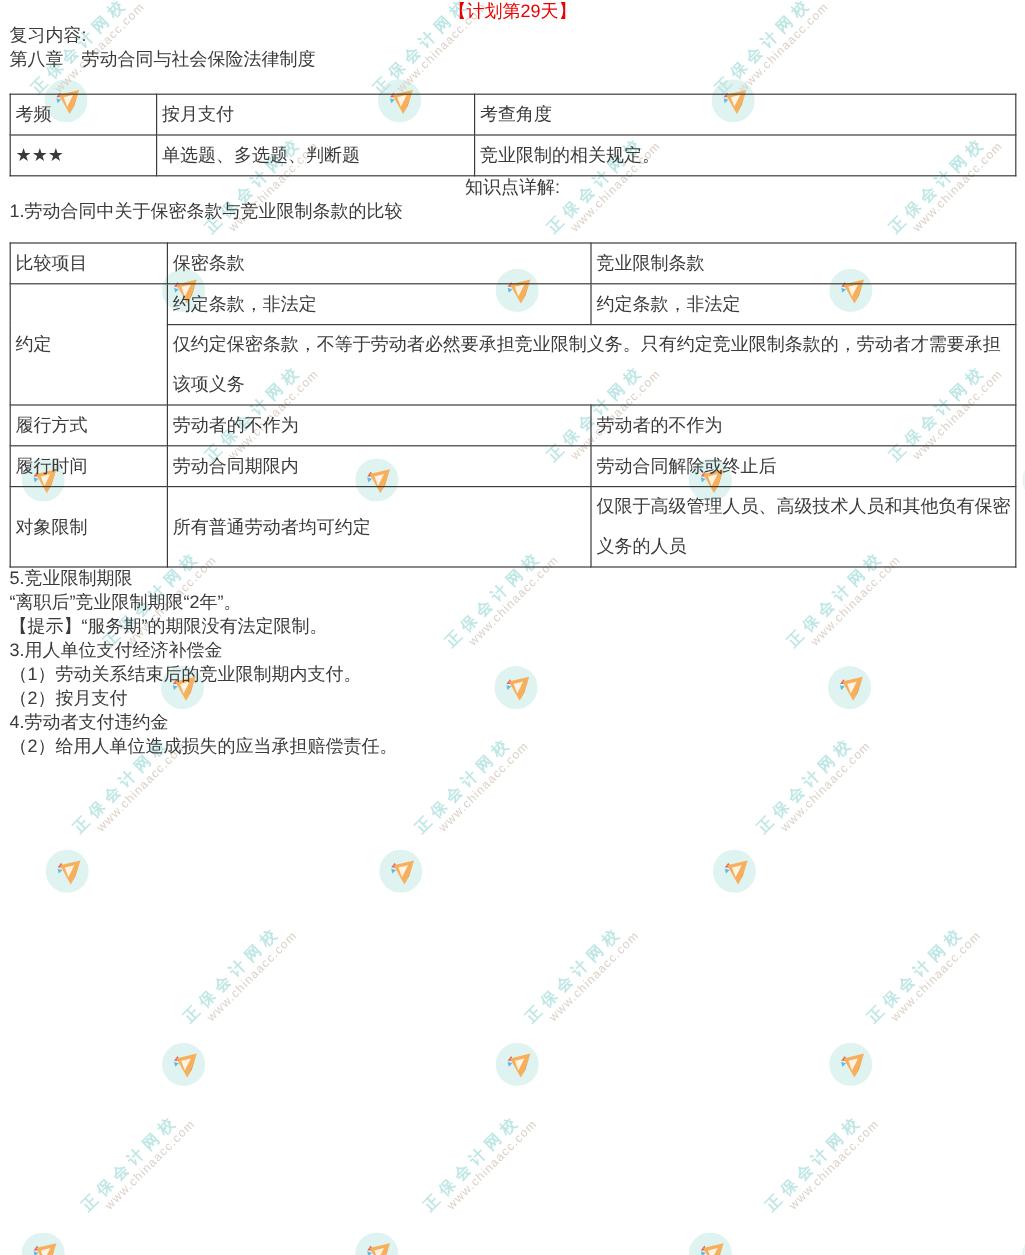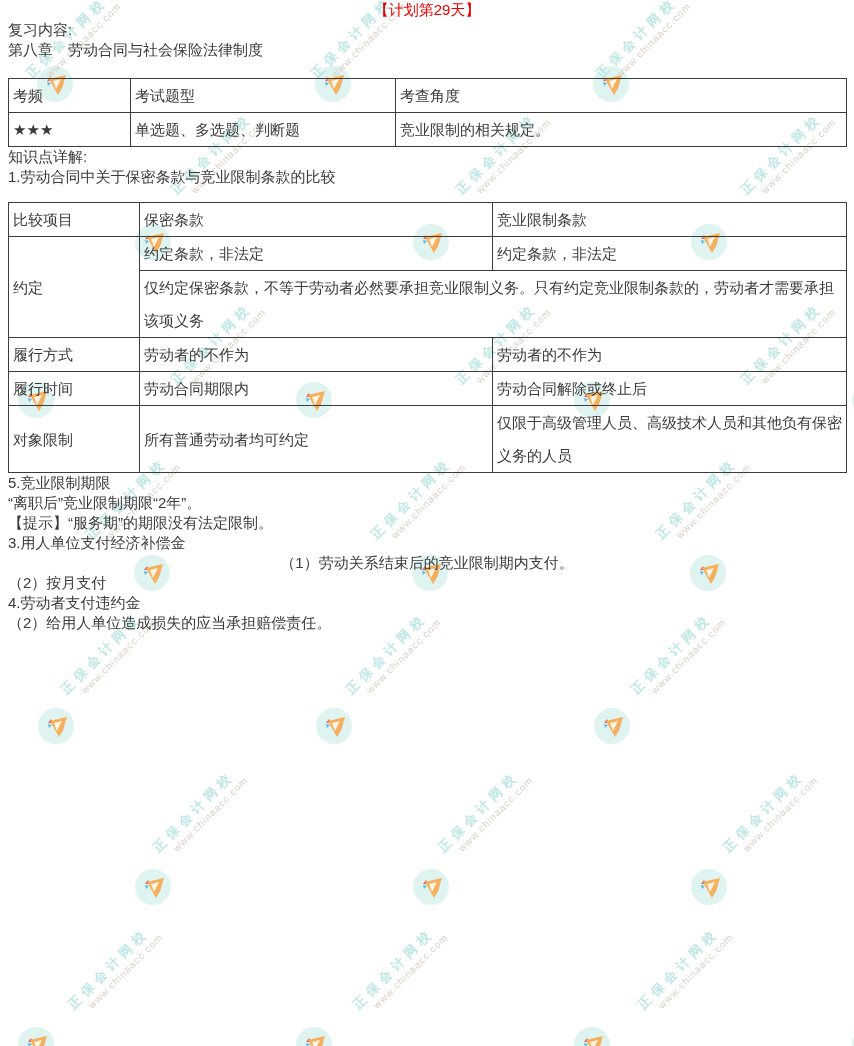--- a/index.html
+++ b/index.html
@@ -33,28 +33,28 @@
     margin:0;font-size:15px;line-height:20px;font-weight:normal;
   }
   .doc-title{
     text-align:center;font-size:17px;line-height:23px;font-weight:bold;
     margin-top:6px;color:#ea0000;
   }
   .b{font-weight:bold;}
   .m-review{margin-top:24px;}
   .m-chapter{margin-top:30px;}
   .m-table1{margin-top:18px;}
-  .m-knowledge{margin-top:17px;}
+  .m-knowledge{margin-top:17px;text-align:center;}
   .m-s1h{margin-top:22px;}
   .m-table2{margin-top:15px;}
   .m-s2h{margin-top:23px;}
   .m-s2l1{margin-top:30px;}
   .m-s2l2{margin-top:27px;}
   .m-s3h{margin-top:28px;}
-  .m-s3i1{margin-top:28px;text-align:center;}
+  .m-s3i1{margin-top:28px;}
   .m-s3i2{margin-top:27px;}
   .m-s4h{margin-top:27px;}
   .m-s4intro{margin-top:28px;}
   .m-s4i1{margin-top:27px;}
   .m-s4i2{margin-top:25px;}
   table{
     border-collapse:collapse;table-layout:fixed;width:838px;
     font-size:15px;color:#3a3a3a;
   }
   td{
@@ -348,21 +348,21 @@
 
     <table class="m-table1">
       <colgroup>
           <col style="width:122px">
           <col style="width:265px">
           <col style="width:451px">
         </colgroup>
       <tbody>
           <tr>
         <td>考频</td>
-        <td>考试题型</td>
+        <td>按月支付</td>
         <td>考查角度</td>
       </tr>
       <tr>
         <td>★★★</td>
         <td>单选题、多选题、判断题</td>
         <td>竞业限制的相关规定。</td>
       </tr>
     </tbody>
       </table>
 

